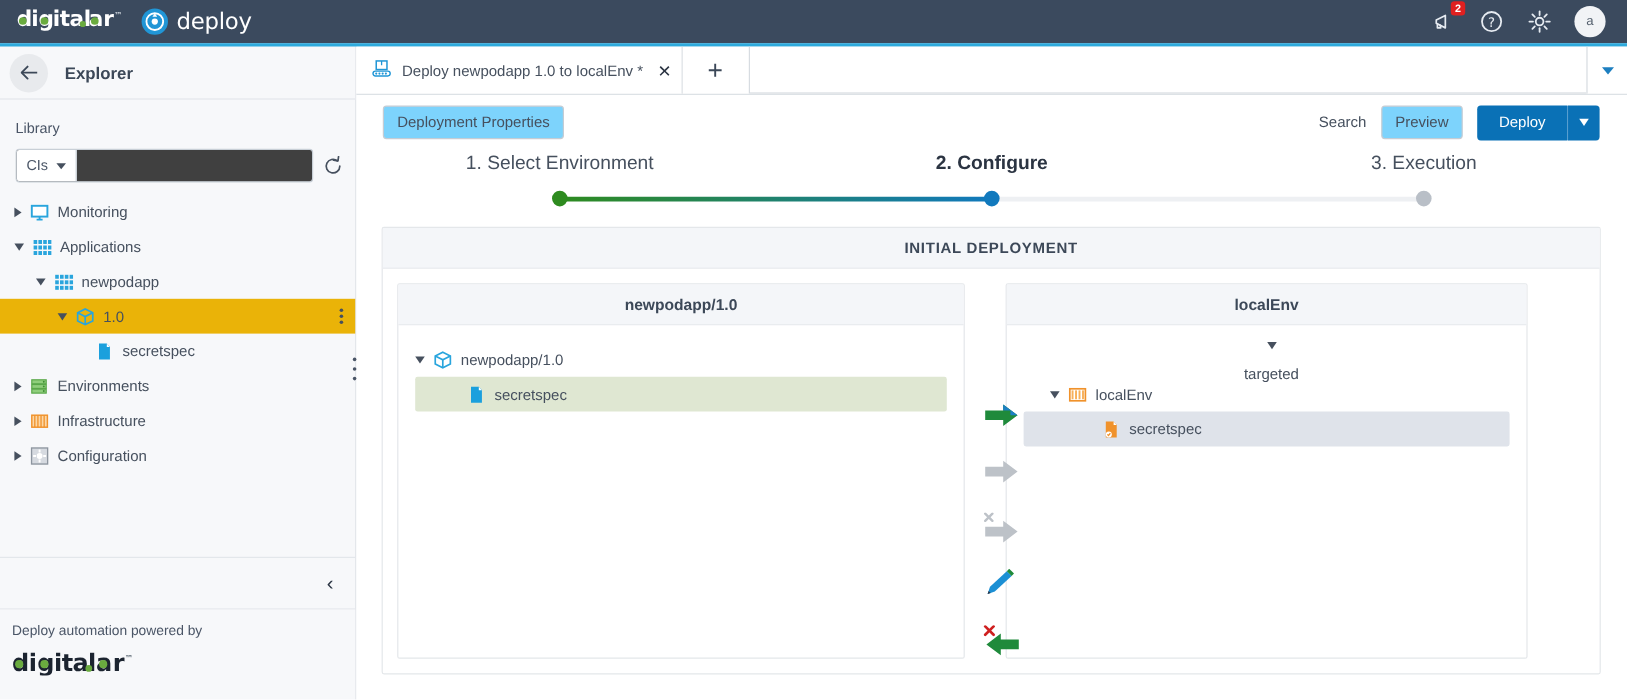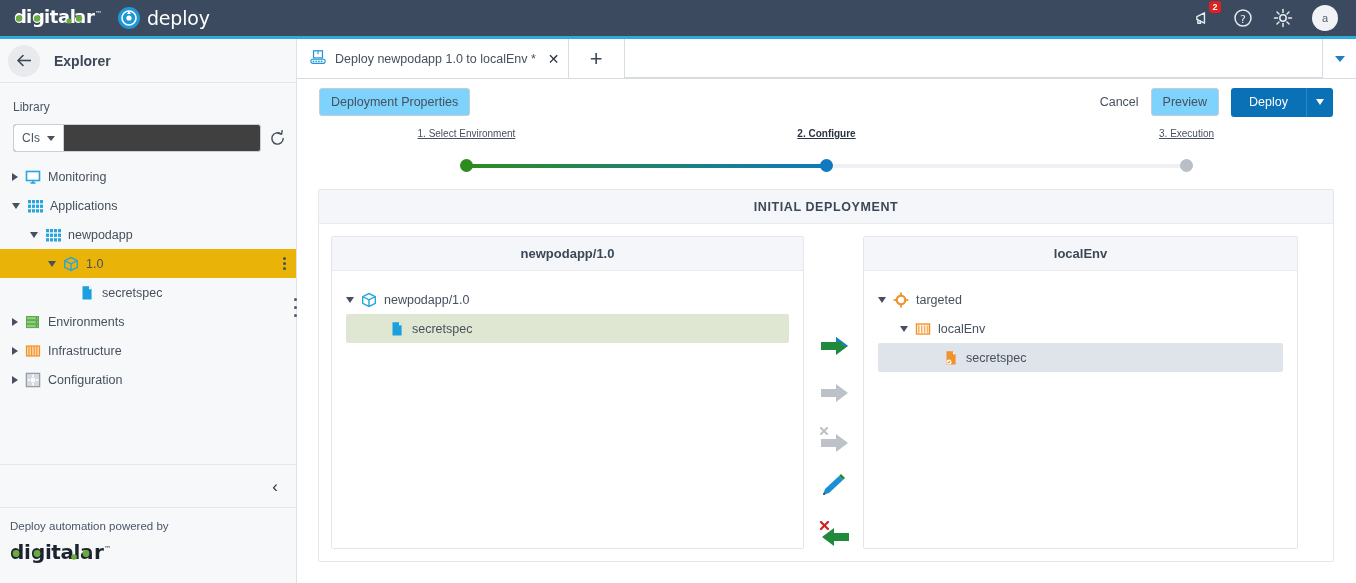--- a/index.html
+++ b/index.html
@@ -174,41 +174,41 @@
   }
   .caret-white {
     width: 0; height: 0; border-left: 4.5px solid transparent;
     border-right: 4.5px solid transparent; border-top: 6px solid #fff;
   }
   .split-btn { display: flex; }
 
   
   .stepper { position: relative; height: 52px; margin: 3px 0 0 0; }
   .steplabels { display: flex; position: relative; height: 22px; }
-  .steplabel { position: absolute; font-size: 10px; color: #46505e; transform: translateX(-50%); text-decoration: underline; }
+  .steplabel { position: absolute; font-size: 16px; color: #46505e; transform: translateX(-50%); }
   .steplabel.active { font-weight: bold; color: #2b3442; }
   .track { position: absolute; top: 36px; height: 4px; border-radius: 2px; }
   .track-done { background: linear-gradient(to right, #2e8b1f, #1179bd); }
   .track-todo { background: #eef0f3; }
   .dot { position: absolute; width: 13px; height: 13px; border-radius: 50%; top: 31px; }
 
   
   .depbox {
     margin: 9px 22px 0 21px; border: 1px solid #e4e7ea; background: #fff;
     height: 373px; border-radius: 2px;
   }
   .depbox-head {
     height: 34px; background: #f4f6f9; border-bottom: 1px solid #e9ecef;
     display: flex; align-items: center; justify-content: center;
     font-size: 12.5px; font-weight: bold; letter-spacing: 0.6px; color: #3c4858;
   }
   .depbody { display: flex; padding: 12px; height: 337px; }
   .panel { border: 1px solid #e4e7ea; border-radius: 2px; background: #fff; display: flex; flex-direction: column; }
   .panel-l { width: 473px; }
-  .panel-r { width: 435px; margin-left: 59px; }
+  .panel-r { width: 435px; margin-left: 34px; }
   .panel-head {
     height: 34px; background: #f4f6f9; border-bottom: 1px solid #e9ecef;
     display: flex; align-items: center; justify-content: center;
     font-size: 13px; font-weight: bold; color: #3c4858;
   }
   .panel-body { flex: 1; padding: 14px 6px 0 6px; font-size: 12.5px; color: #46505e; }
   .prow { display: flex; align-items: center; height: 29px; gap: 7px; padding-left: 8px; }
   .prow.hl-green { background: #dfe7d2; border-radius: 2px; margin: 0 8px; padding-left: 8px; }
   .prow.hl-blue { background: #dfe3ea; border-radius: 2px; margin: 0 8px; padding-left: 8px; }
   .actioncol {
@@ -488,21 +488,21 @@
       <div class="tab-add">+</div>
       <div class="tab-rest"></div>
       <div class="tab-more">
         <span class="chev-blue"></span>
       </div>
     </div>
 
     <div class="actionbar">
       <button class="btn-outline">Deployment Properties</button>
       <div class="actions-right">
-        <span class="btn-link">Cancel</span>
+        <span class="btn-link">Search</span>
         <button class="btn-outline">Preview</button>
         <span class="split-btn">
           <button class="btn-primary">Deploy</button>
           <button class="btn-primary-caret">
             <span class="caret-white"></span>
           </button>
         </span>
       </div>
     </div>
 
@@ -583,21 +583,21 @@
                   <line x1="3" y1="1" x2="10" y2="8"></line>
                   <line x1="10" y1="1" x2="3" y2="8"></line>
                 </g>
               </svg>
             </span>
           </div>
 
         <div class="panel panel-r">
           <div class="panel-head">localEnv</div>
           <div class="panel-body" id="target-rows">
-              <div class="prow" style="padding-left: 8px;">
+              <div class="prow" style="padding-left: 8px; flex-direction: column;">
                 <span class="arrow-d"></span>
                 <svg width="16" height="16" viewBox="0 0 16 16">
                   <circle cx="8" cy="8" r="4.3" fill="none" stroke="#f0922b" stroke-width="2.2"></circle>
                   <line x1="8" y1="0.6" x2="8" y2="3.3" stroke="#f0922b" stroke-width="1.8"></line>
                   <line x1="8" y1="12.7" x2="8" y2="15.4" stroke="#f0922b" stroke-width="1.8"></line>
                   <line x1="0.6" y1="8" x2="3.3" y2="8" stroke="#f0922b" stroke-width="1.8"></line>
                   <line x1="12.7" y1="8" x2="15.4" y2="8" stroke="#f0922b" stroke-width="1.8"></line>
                 </svg>
                 <span>targeted</span>
               </div>

